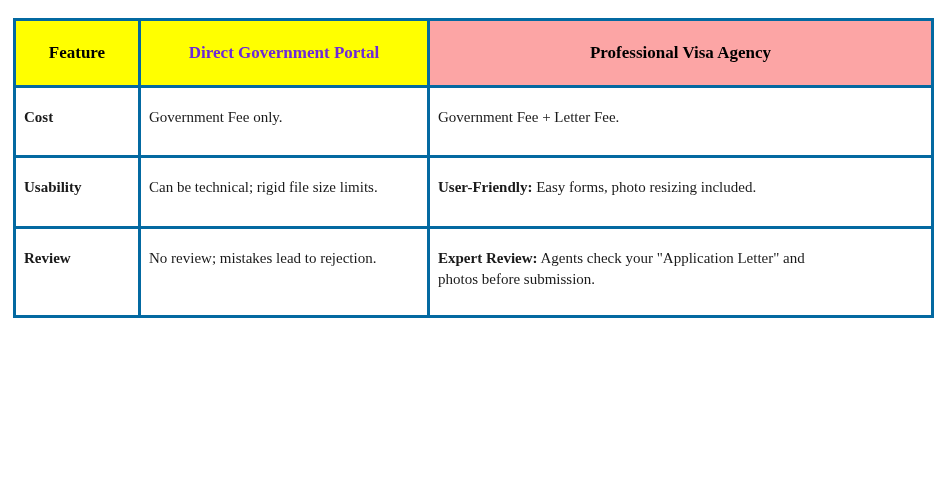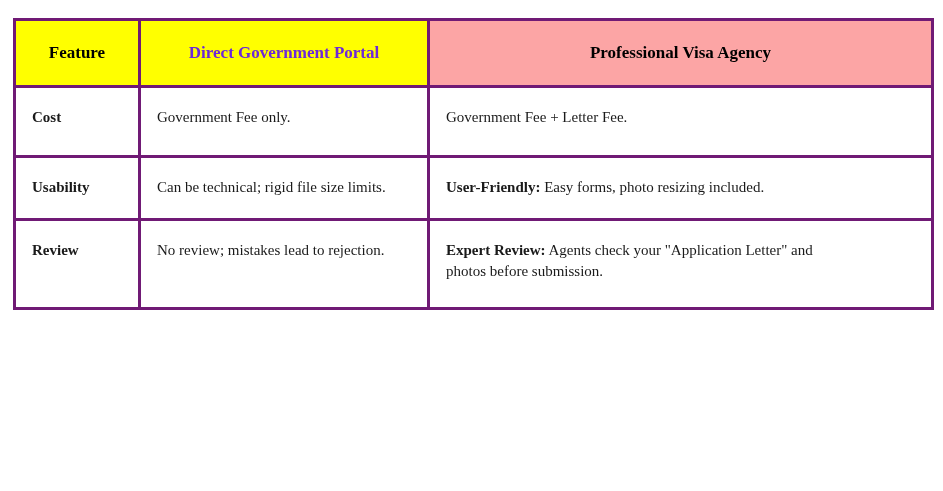--- a/index.html
+++ b/index.html
@@ -15,36 +15,36 @@
   .comparison-table {
     position: absolute;
     left: 13px;
     top: 18px;
     width: 918px;
     border-collapse: collapse;
     table-layout: fixed;
   }
   .comparison-table th,
   .comparison-table td {
-    border: 3px solid #701a75;
+    border: 3px solid #0369a1;
   }
   .comparison-table th {
     font-size: 17px;
     font-weight: bold;
     text-align: center;
     vertical-align: middle;
     color: #000000;
     padding: 6px 8px;
   }
   .comparison-table td {
     font-size: 15px;
     line-height: 1.4;
     vertical-align: top;
     text-align: left;
-    padding: 19px 8px 8px 16px;
+    padding: 19px 8px 8px 8px;
     white-space: pre-line;
   }
   .comparison-table td.feature-cell {
     font-weight: bold;
   }
   .comparison-table td .lead-bold {
     font-weight: bold;
   }
 </style>
 </head>
@@ -62,21 +62,21 @@
       <th style="background: rgb(255, 255, 0); color: #6d28d9;">Direct Government Portal</th>
       <th style="background: #fca5a5; color: rgb(0, 0, 0);">Professional Visa Agency</th>
     </tr>
   </thead>
   <tbody>
     <tr style="height:70px;">
       <td class="feature-cell">Cost</td>
       <td class="portal-cell">Government Fee only.</td>
       <td class="agency-cell"><span class="lead-bold"></span><span>Government Fee + Letter Fee.</span></td>
     </tr>
-    <tr style="height:63px;">
+    <tr style="height:71px;">
       <td class="feature-cell">Usability</td>
       <td class="portal-cell">Can be technical; rigid file size limits.</td>
       <td class="agency-cell"><span class="lead-bold">User-Friendly:</span><span> Easy forms, photo resizing included.</span></td>
     </tr>
     <tr style="height:89px;">
       <td class="feature-cell">Review</td>
       <td class="portal-cell">No review; mistakes lead to rejection.</td>
       <td class="agency-cell"><span class="lead-bold">Expert Review:</span><span> Agents check your "Application Letter" and
 photos before submission.</span></td>
     </tr>

